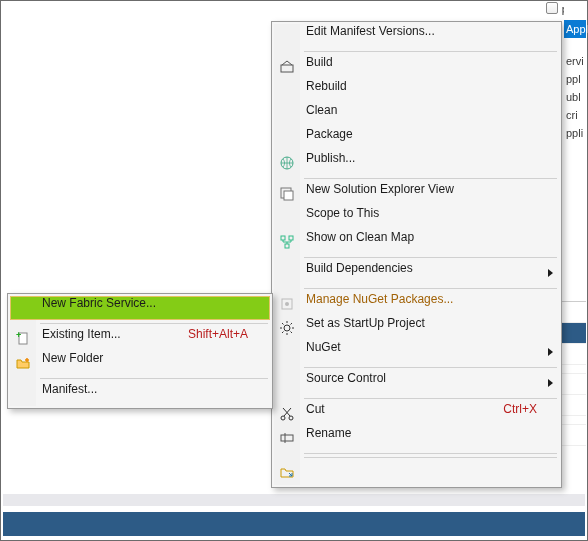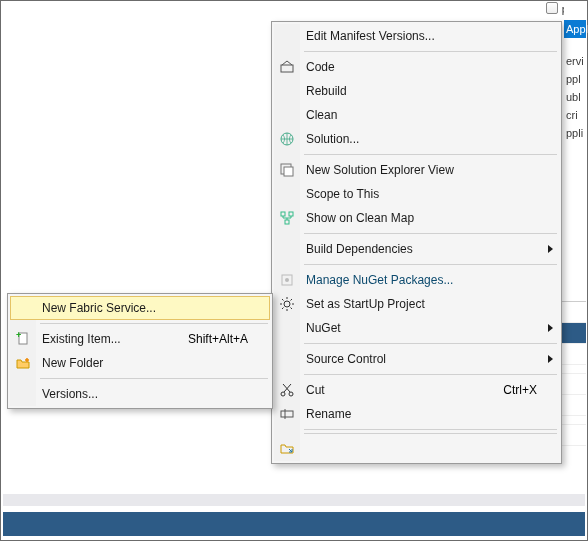--- a/index.html
+++ b/index.html
@@ -114,38 +114,37 @@
     position: absolute;
     left: 2px;
     top: 2px;
     bottom: 2px;
     width: 26px;
     background: #f1f1f1;
   }
   .menu-item {
     position: relative;
     display: flex;
-    align-items: center;
     height: 24px;
     padding-left: 32px;
     padding-right: 20px;
     white-space: nowrap;
     color: #1b1b1b;
     cursor: default;
   }
   .menu-item.highlight {
-    background: #fef9c3;
+    background: #84cc16;
     outline: 1px solid #e5c365;
     outline-offset: -1px;
   }
-  .menu-item.disabled { color: #0c4a6e; }
+  .menu-item.disabled { color: #a16207; }
   .menu-item .shortcut {
     position: absolute;
     right: 22px;
-    color: #000000;
+    color: #b91c1c;
   }
   .menu-item .arrow {
     position: absolute;
     right: 6px;
     top: 50%;
     transform: translateY(-50%);
     width: 0; height: 0;
     border-top: 4px solid transparent;
     border-bottom: 4px solid transparent;
     border-left: 5px solid #1b1b1b;
@@ -214,36 +213,39 @@
     </div>
     <div class="sep"></div>
 
     <div class="menu-item">
       <span class="ico">
         <svg viewBox="0 0 16 16">
             <rect x="2" y="6" width="12" height="7" fill="none" stroke="#555"></rect>
             <path d="M3 6 L8 2 L13 6" fill="none" stroke="#555"></path>
           </svg>
       </span>
-      <span>Code</span>
+      <span>Build</span>
     </div>
     <div class="menu-item">
       <span>Rebuild</span>
     </div>
     <div class="menu-item">
       <span>Clean</span>
+    </div>
+    <div class="menu-item">
+      <span>Package</span>
     </div>
     <div class="menu-item">
       <span class="ico">
         <svg viewBox="0 0 16 16">
             <circle cx="8" cy="8" r="6" fill="none" stroke="#4a8"></circle>
             <path d="M2 8h12M8 2v12M4 4c2 2 2 6 0 8M12 4c-2 2-2 6 0 8" fill="none" stroke="#4a8" stroke-width="0.8"></path>
           </svg>
       </span>
-      <span>Solution...</span>
+      <span>Publish...</span>
     </div>
     <div class="sep"></div>
 
     <div class="menu-item">
       <span class="ico">
         <svg viewBox="0 0 16 16">
             <rect x="2" y="2" width="10" height="10" fill="none" stroke="#777"></rect>
             <rect x="5" y="5" width="9" height="9" fill="#fff" stroke="#777"></rect>
           </svg>
       </span>
@@ -370,17 +372,17 @@
         <svg viewBox="0 0 16 16">
             <path d="M2 5h4l1 2h7v6H2z" fill="#fc6" stroke="#c90"></path>
             <path d="M12 3v4M10 5h4" stroke="#e80" stroke-width="1.5"></path>
           </svg>
       </span>
       <span>New Folder</span>
     </div>
     <div class="sep"></div>
 
     <div class="menu-item">
-      <span>Versions...</span>
+      <span>Manifest...</span>
     </div>
   </div>
 
 </div>
 
 </body></html>

